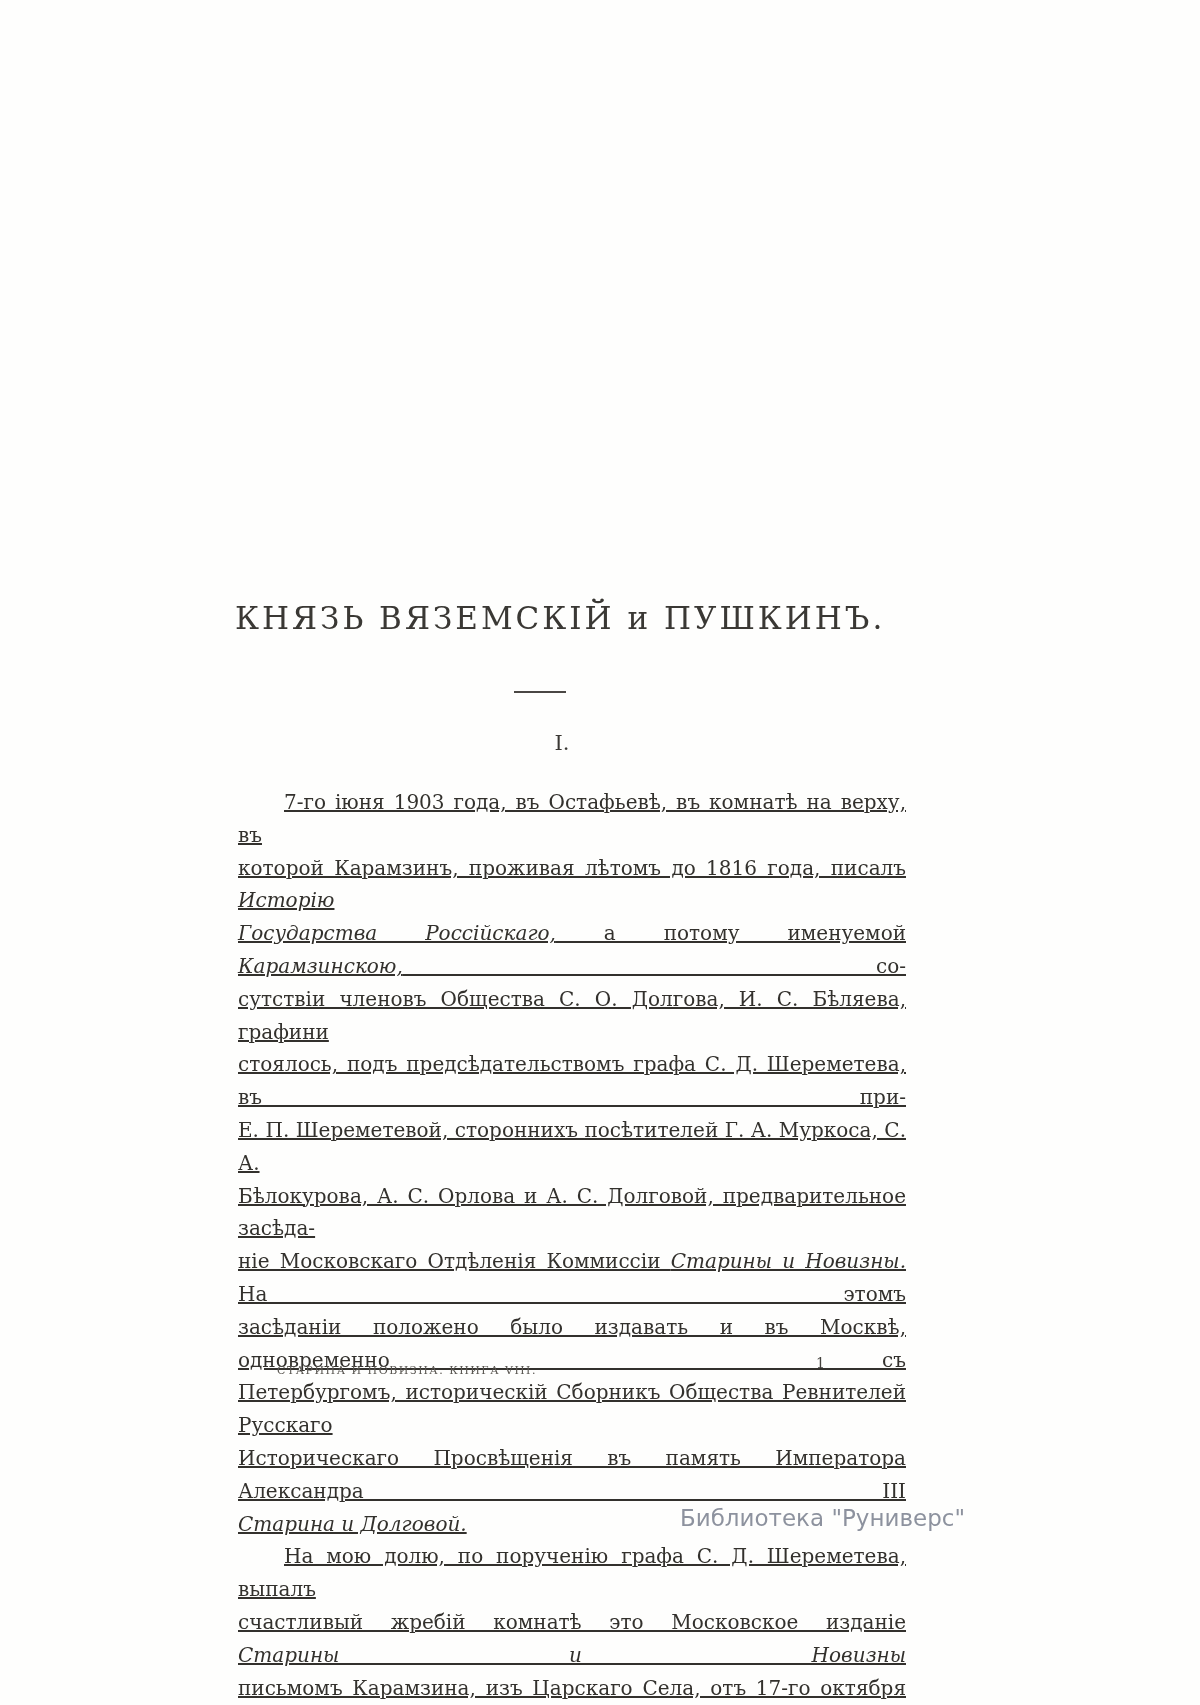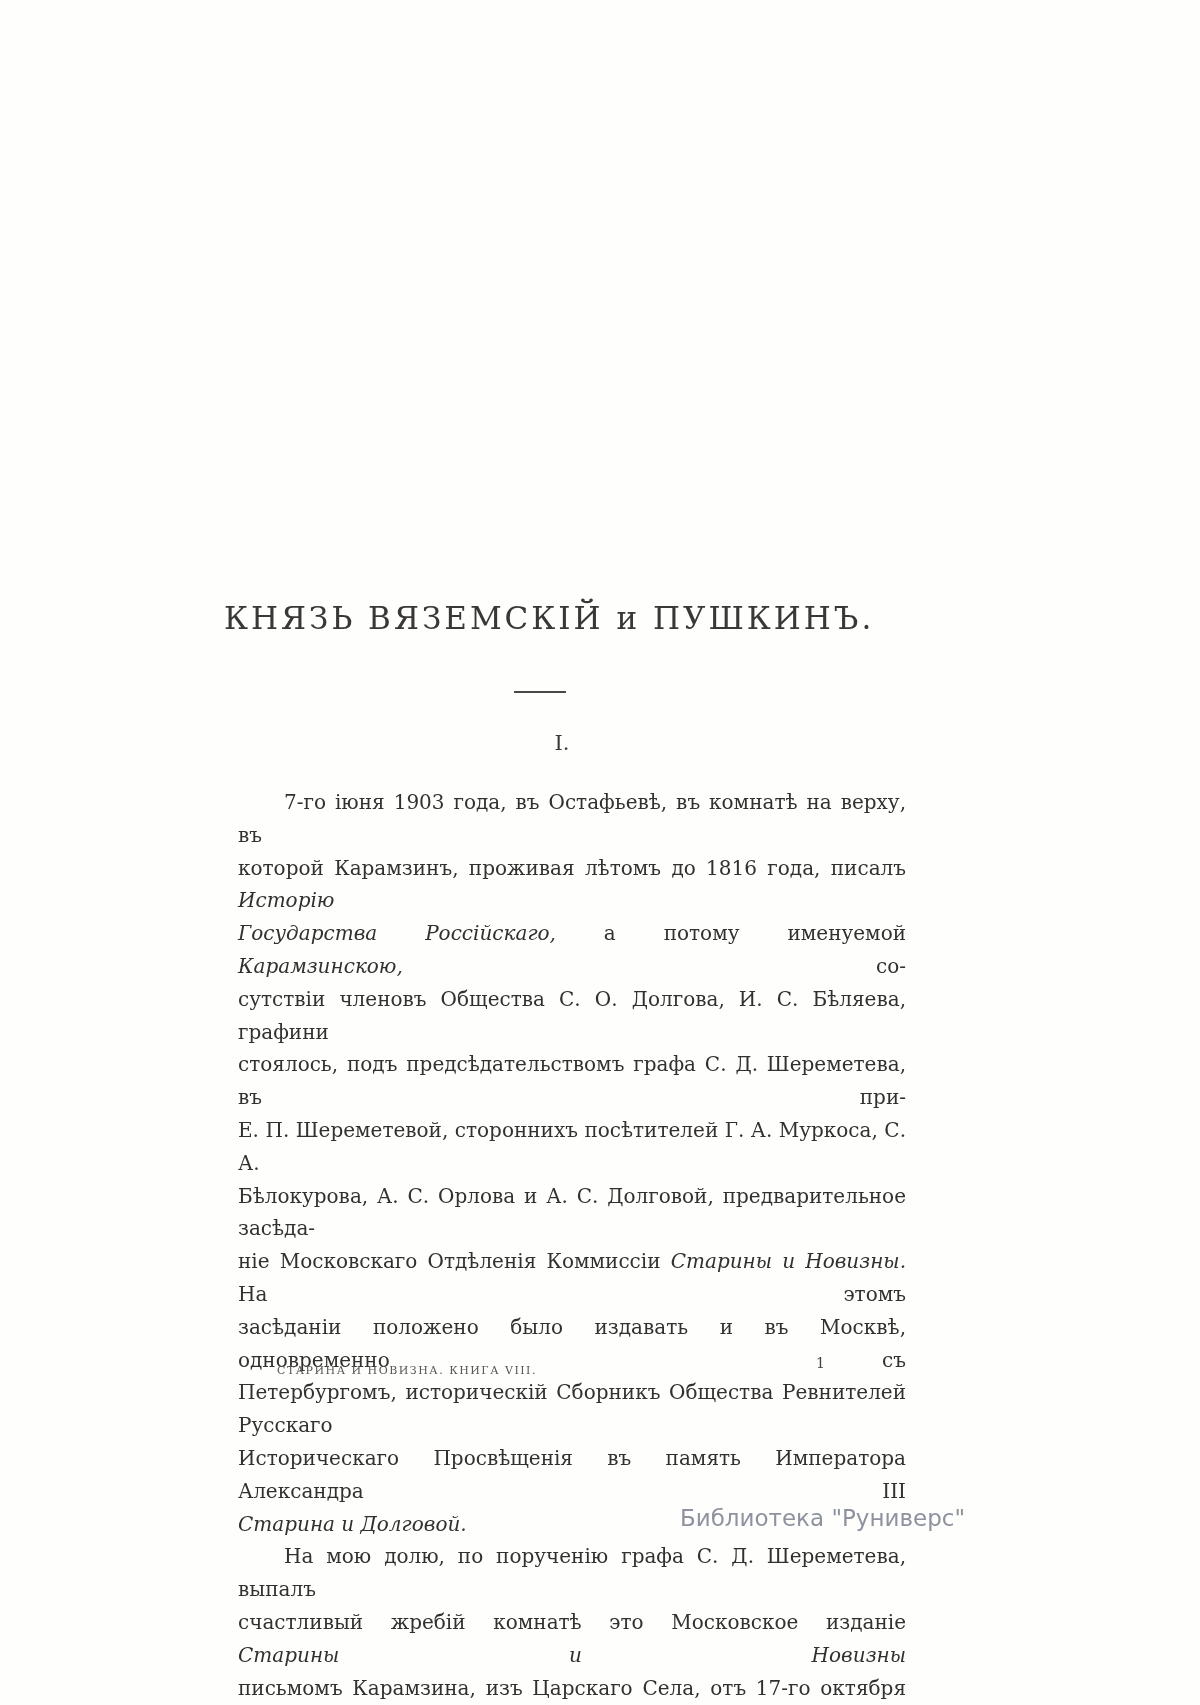--- a/index.html
+++ b/index.html
@@ -9,21 +9,21 @@
     width: 1200px;
     height: 1705px;
     margin: 0 auto;
     background: #fefefd;
     color: #35332f;
     font-family: "DejaVu Serif", serif;
     overflow: hidden;
   }
   .title {
     position: absolute;
-    left: 224px;
+    left: 235px;
     top: 600px;
     width: 680px;
     font-size: 31px;
     letter-spacing: 3px;
     font-weight: 500;
     color: #3a3834;
     white-space: nowrap;
   }
   .divider {
     position: absolute;
@@ -47,20 +47,21 @@
     left: 238px;
     top: 786px;
     width: 668px;
     font-size: 20px;
     line-height: 32.8px;
     color: #33312d;
   }
   .line {
     text-align: justify;
     text-align-last: justify;
+    text-decoration: underline;
   }
   .line.last {
     text-align-last: left;
   }
   .line.indent {
     text-indent: 46px;
   }
   .it { font-style: italic; }
   .footer-left {
     position: absolute;

